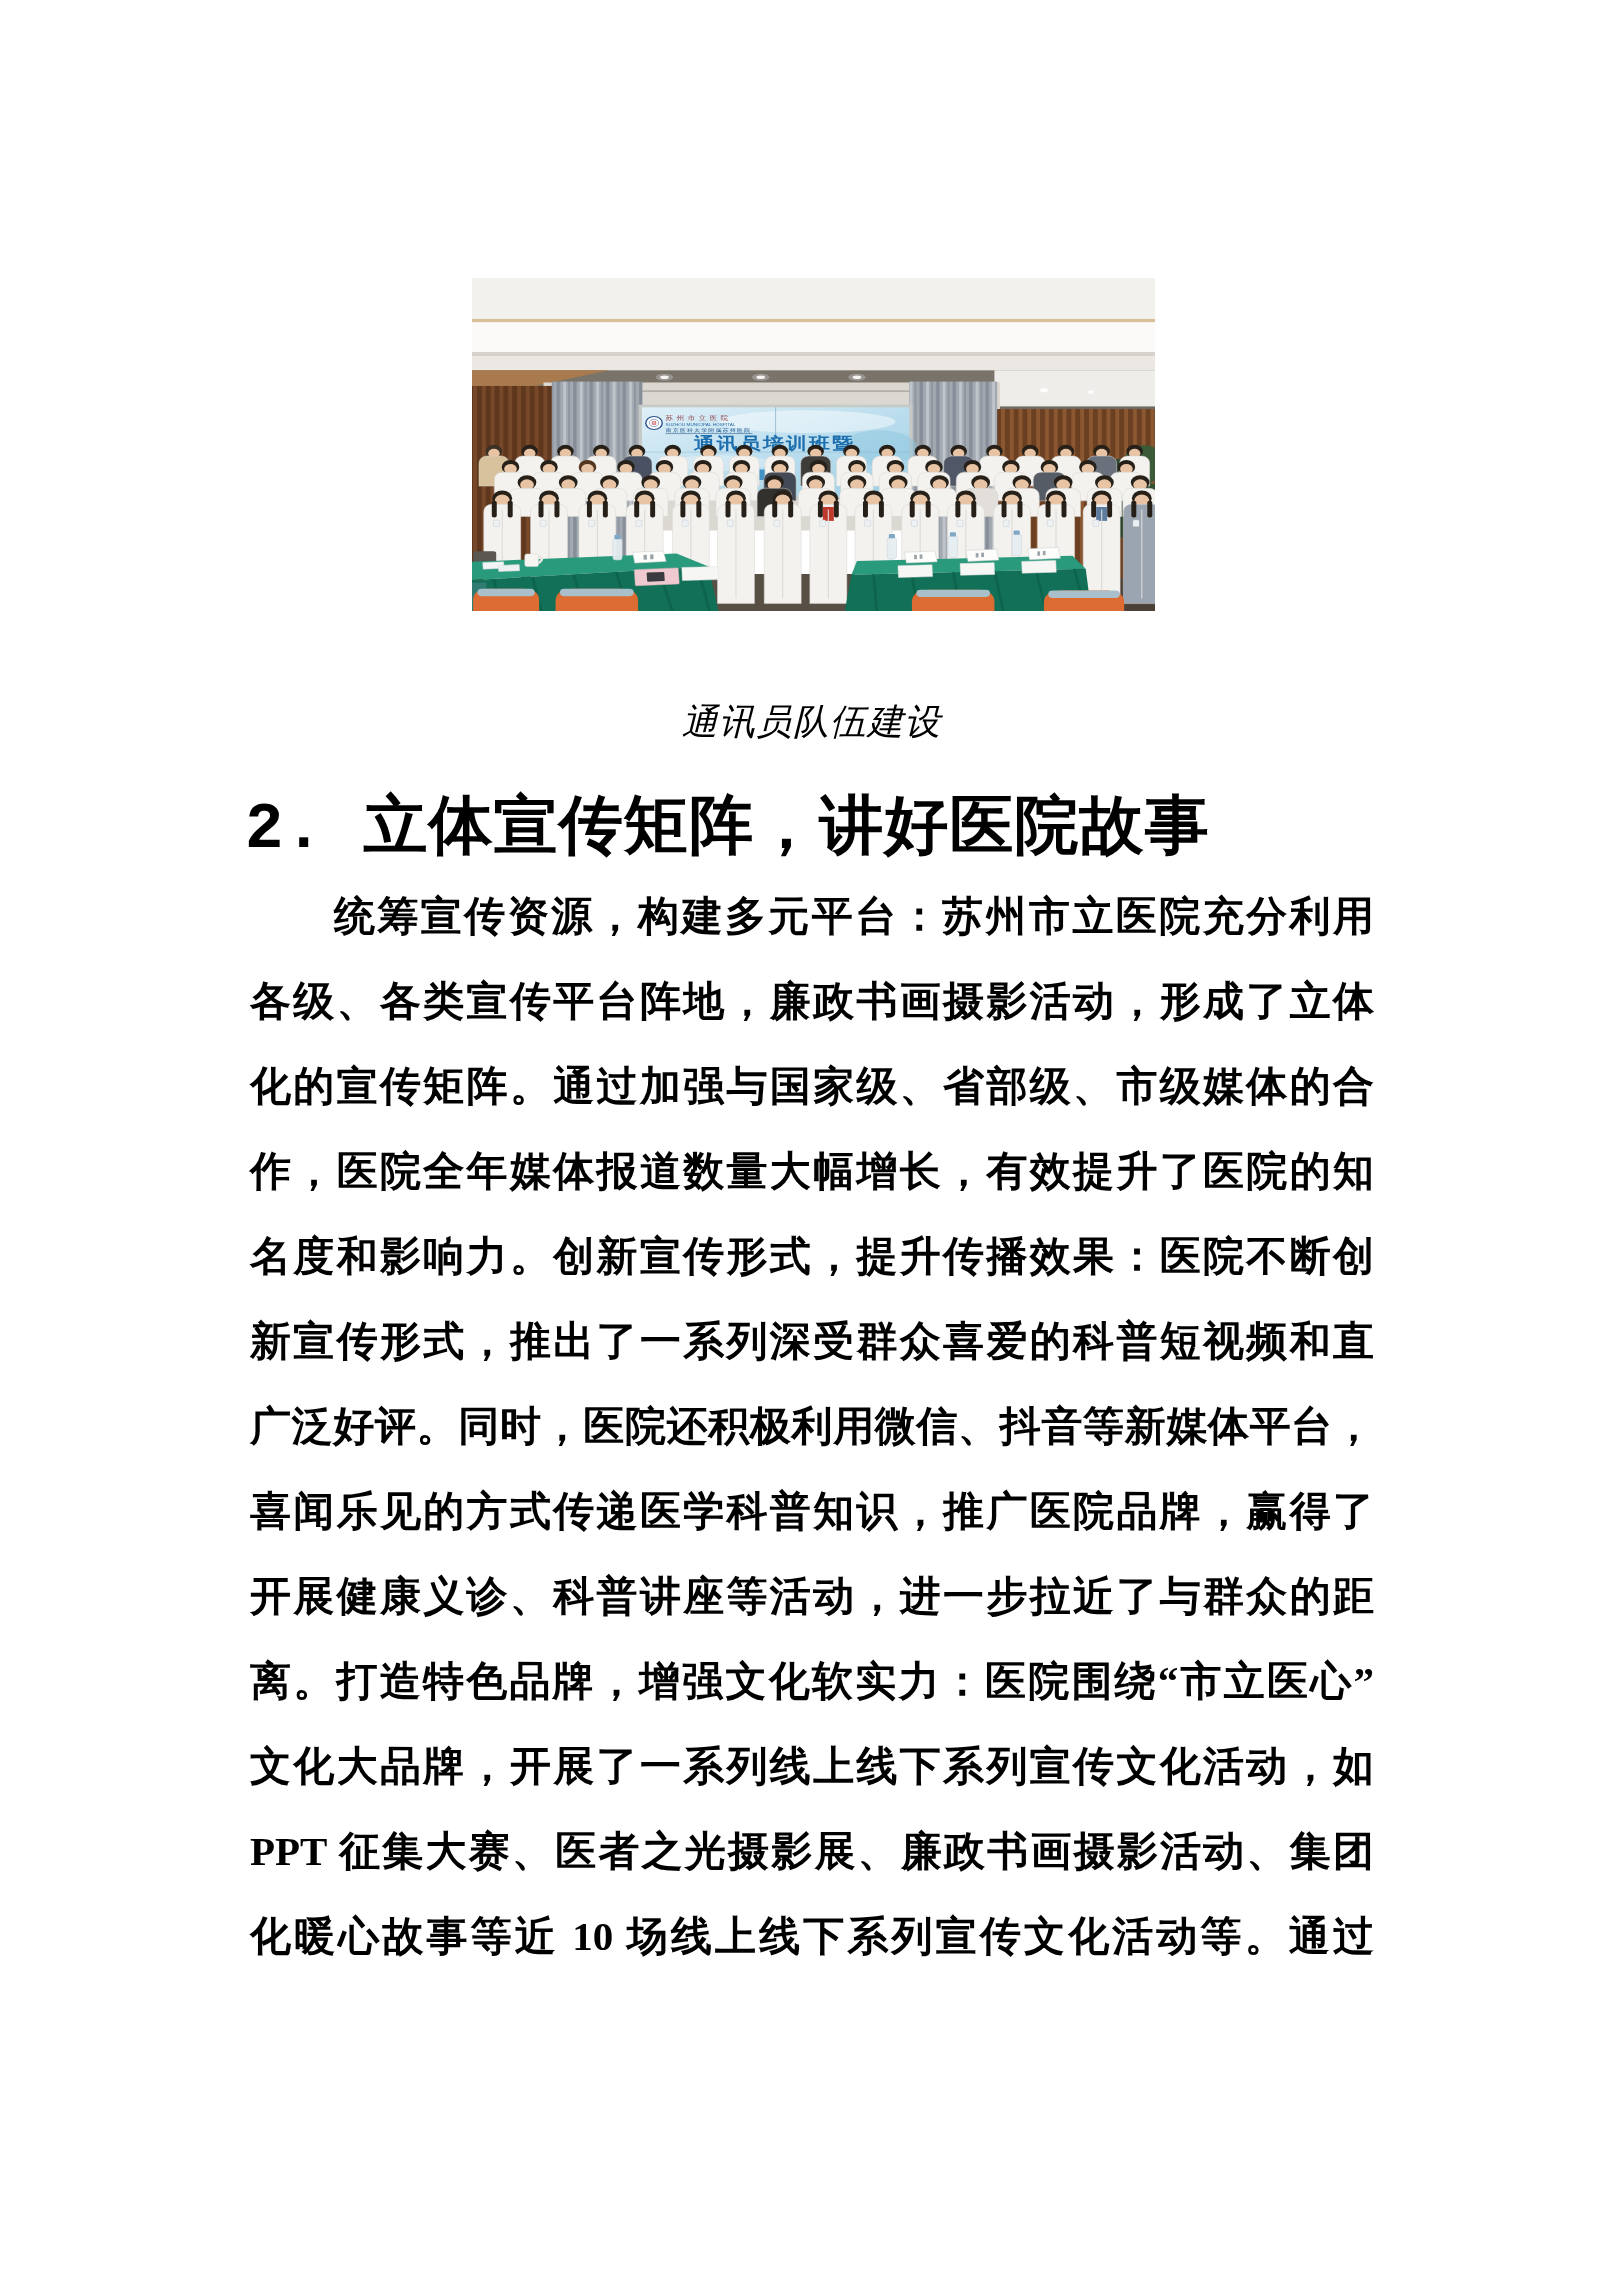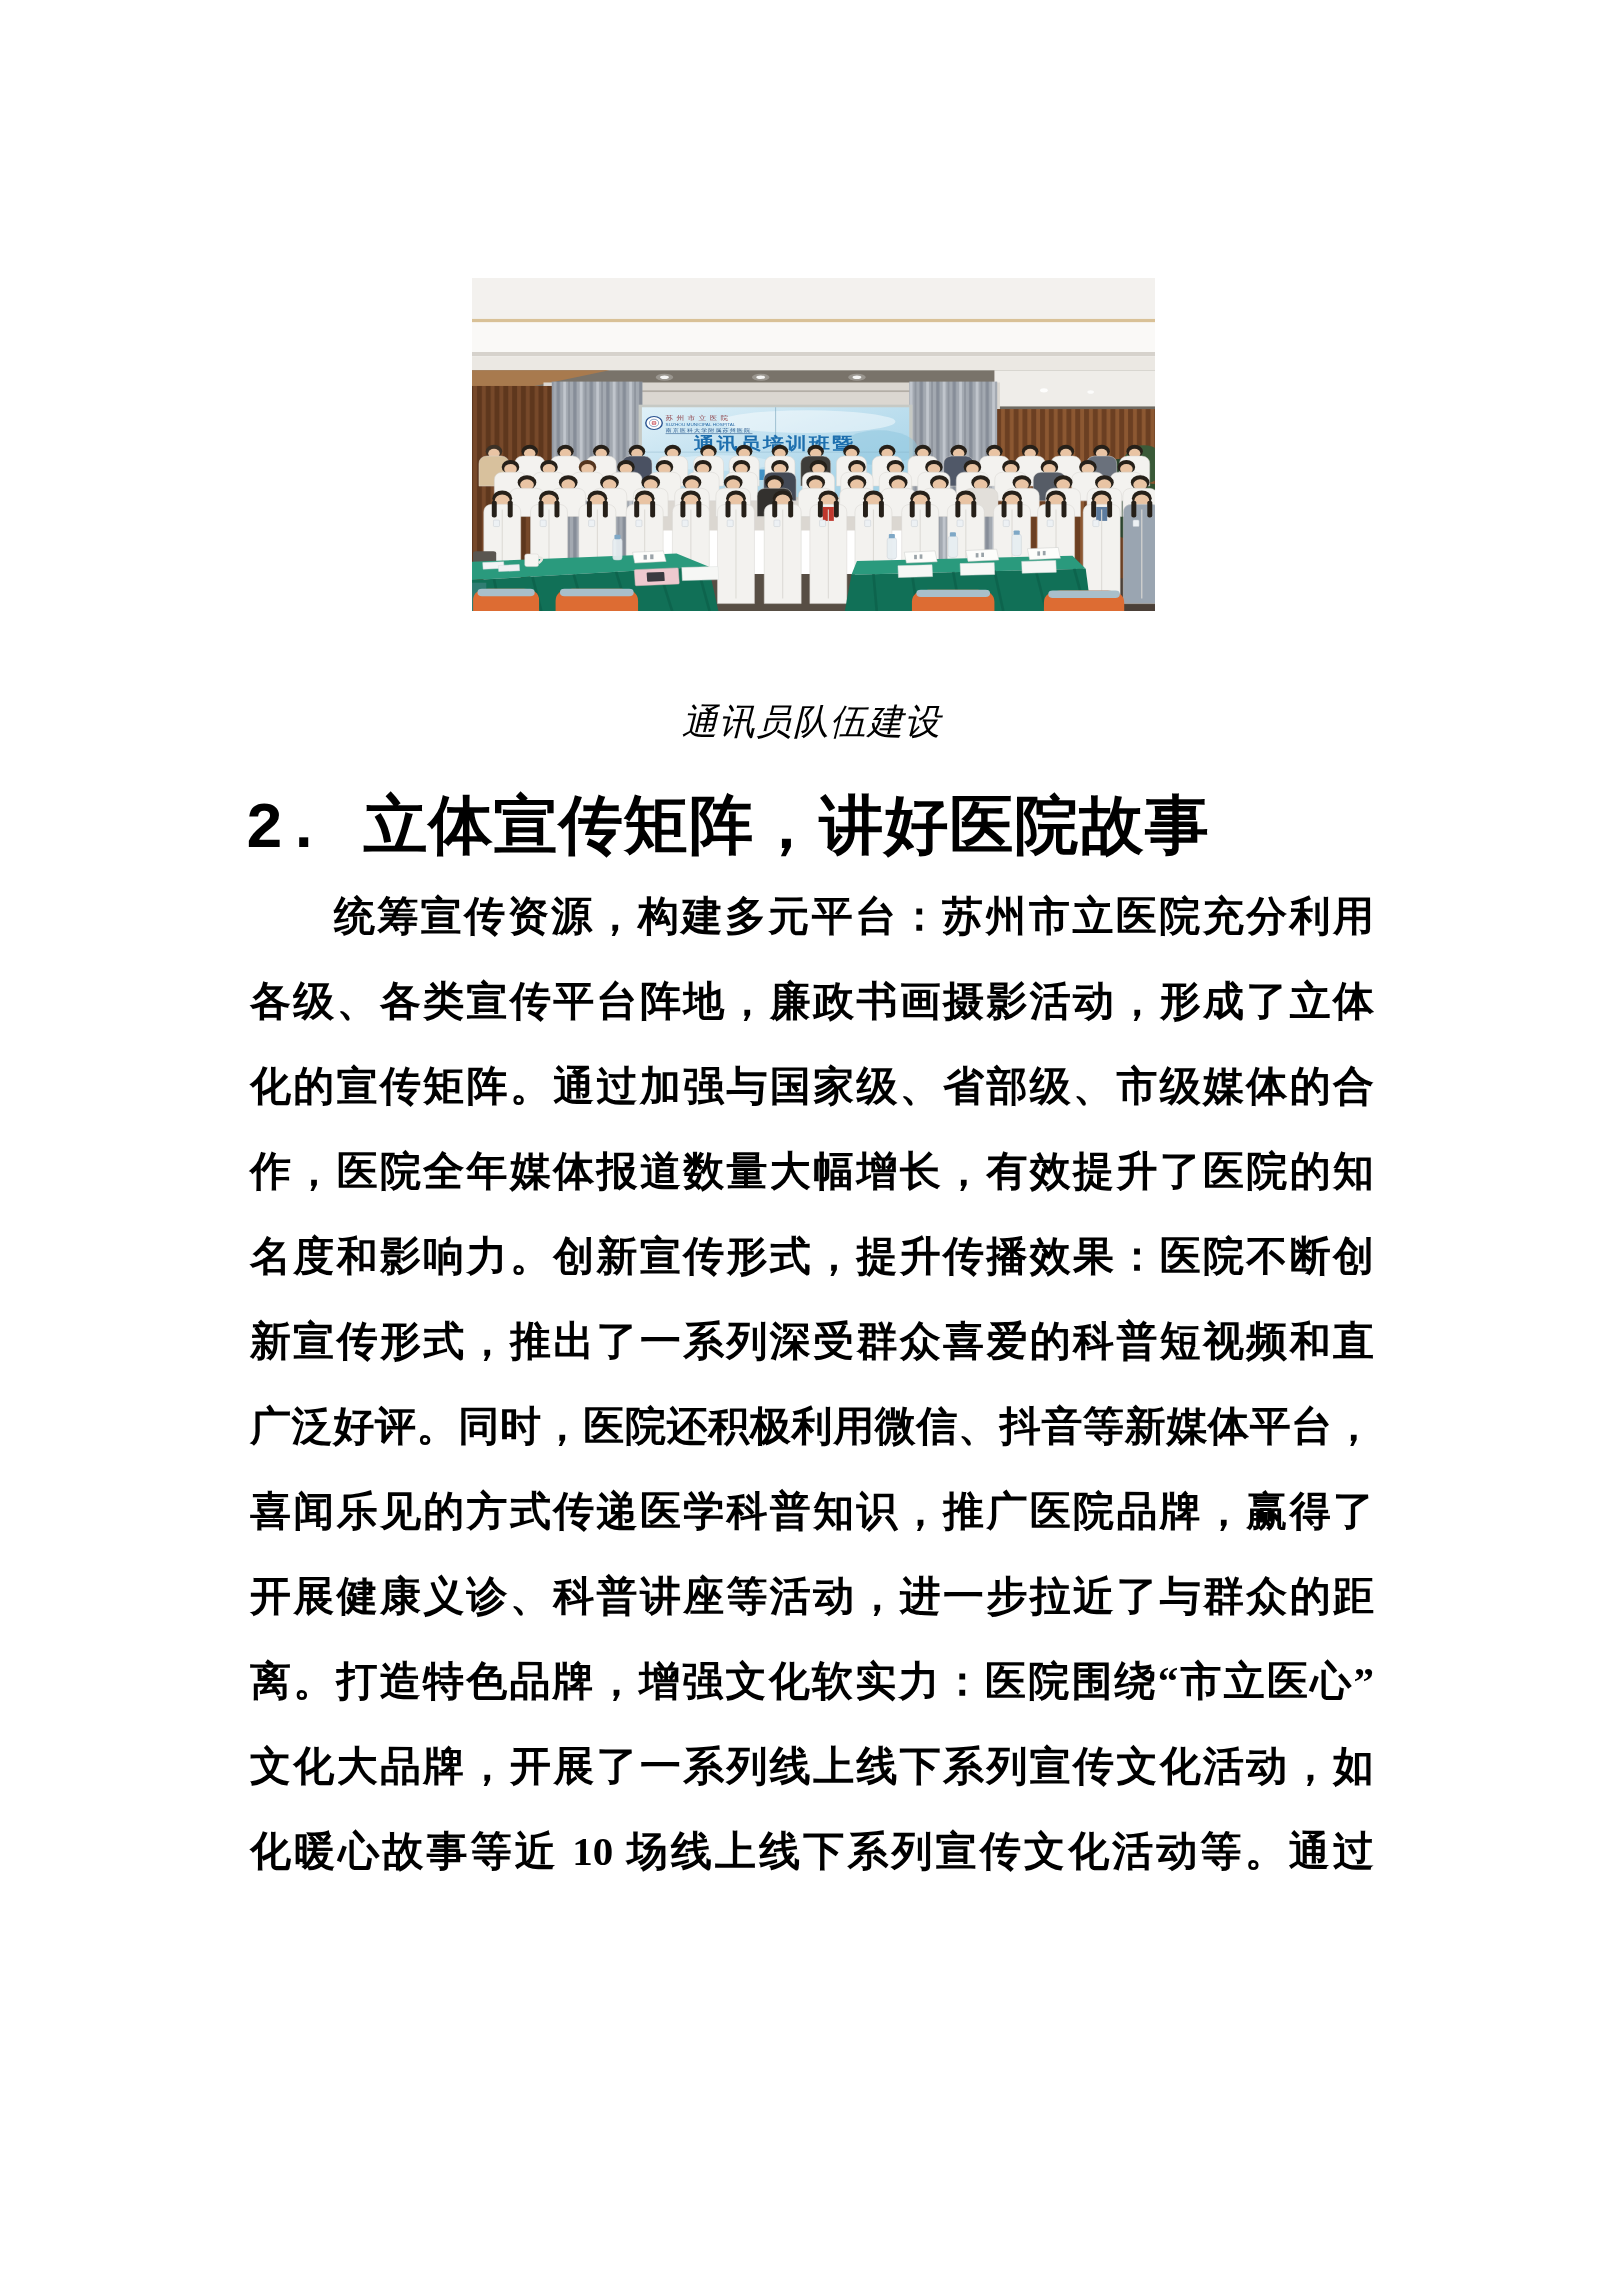--- a/index.html
+++ b/index.html
@@ -486,16 +486,17 @@
     <div class="bline">各级、各类宣传平台阵地，廉政书画摄影活动，形成了立体</div>
     <div class="bline">化的宣传矩阵。通过加强与国家级、省部级、市级媒体的合</div>
     <div class="bline">作，医院全年媒体报道数量大幅增长，有效提升了医院的知</div>
     <div class="bline">名度和影响力。创新宣传形式，提升传播效果：医院不断创</div>
     <div class="bline">新宣传形式，推出了一系列深受群众喜爱的科普短视频和直</div>
     <div class="bline">广泛好评。同时，医院还积极利用微信、抖音等新媒体平台，</div>
     <div class="bline">喜闻乐见的方式传递医学科普知识，推广医院品牌，赢得了</div>
     <div class="bline">开展健康义诊、科普讲座等活动，进一步拉近了与群众的距</div>
     <div class="bline">离。打造特色品牌，增强文化软实力：医院围绕“市立医心”</div>
     <div class="bline">文化大品牌，开展了一系列线上线下系列宣传文化活动，如</div>
+    <div class="bline">PPT 征集大赛、医者之光摄影展、廉政书画摄影活动、集团</div>
     <div class="bline">化暖心故事等近 10 场线上线下系列宣传文化活动等。通过</div>
   </div>
 </div>
 
 
 </body></html>

